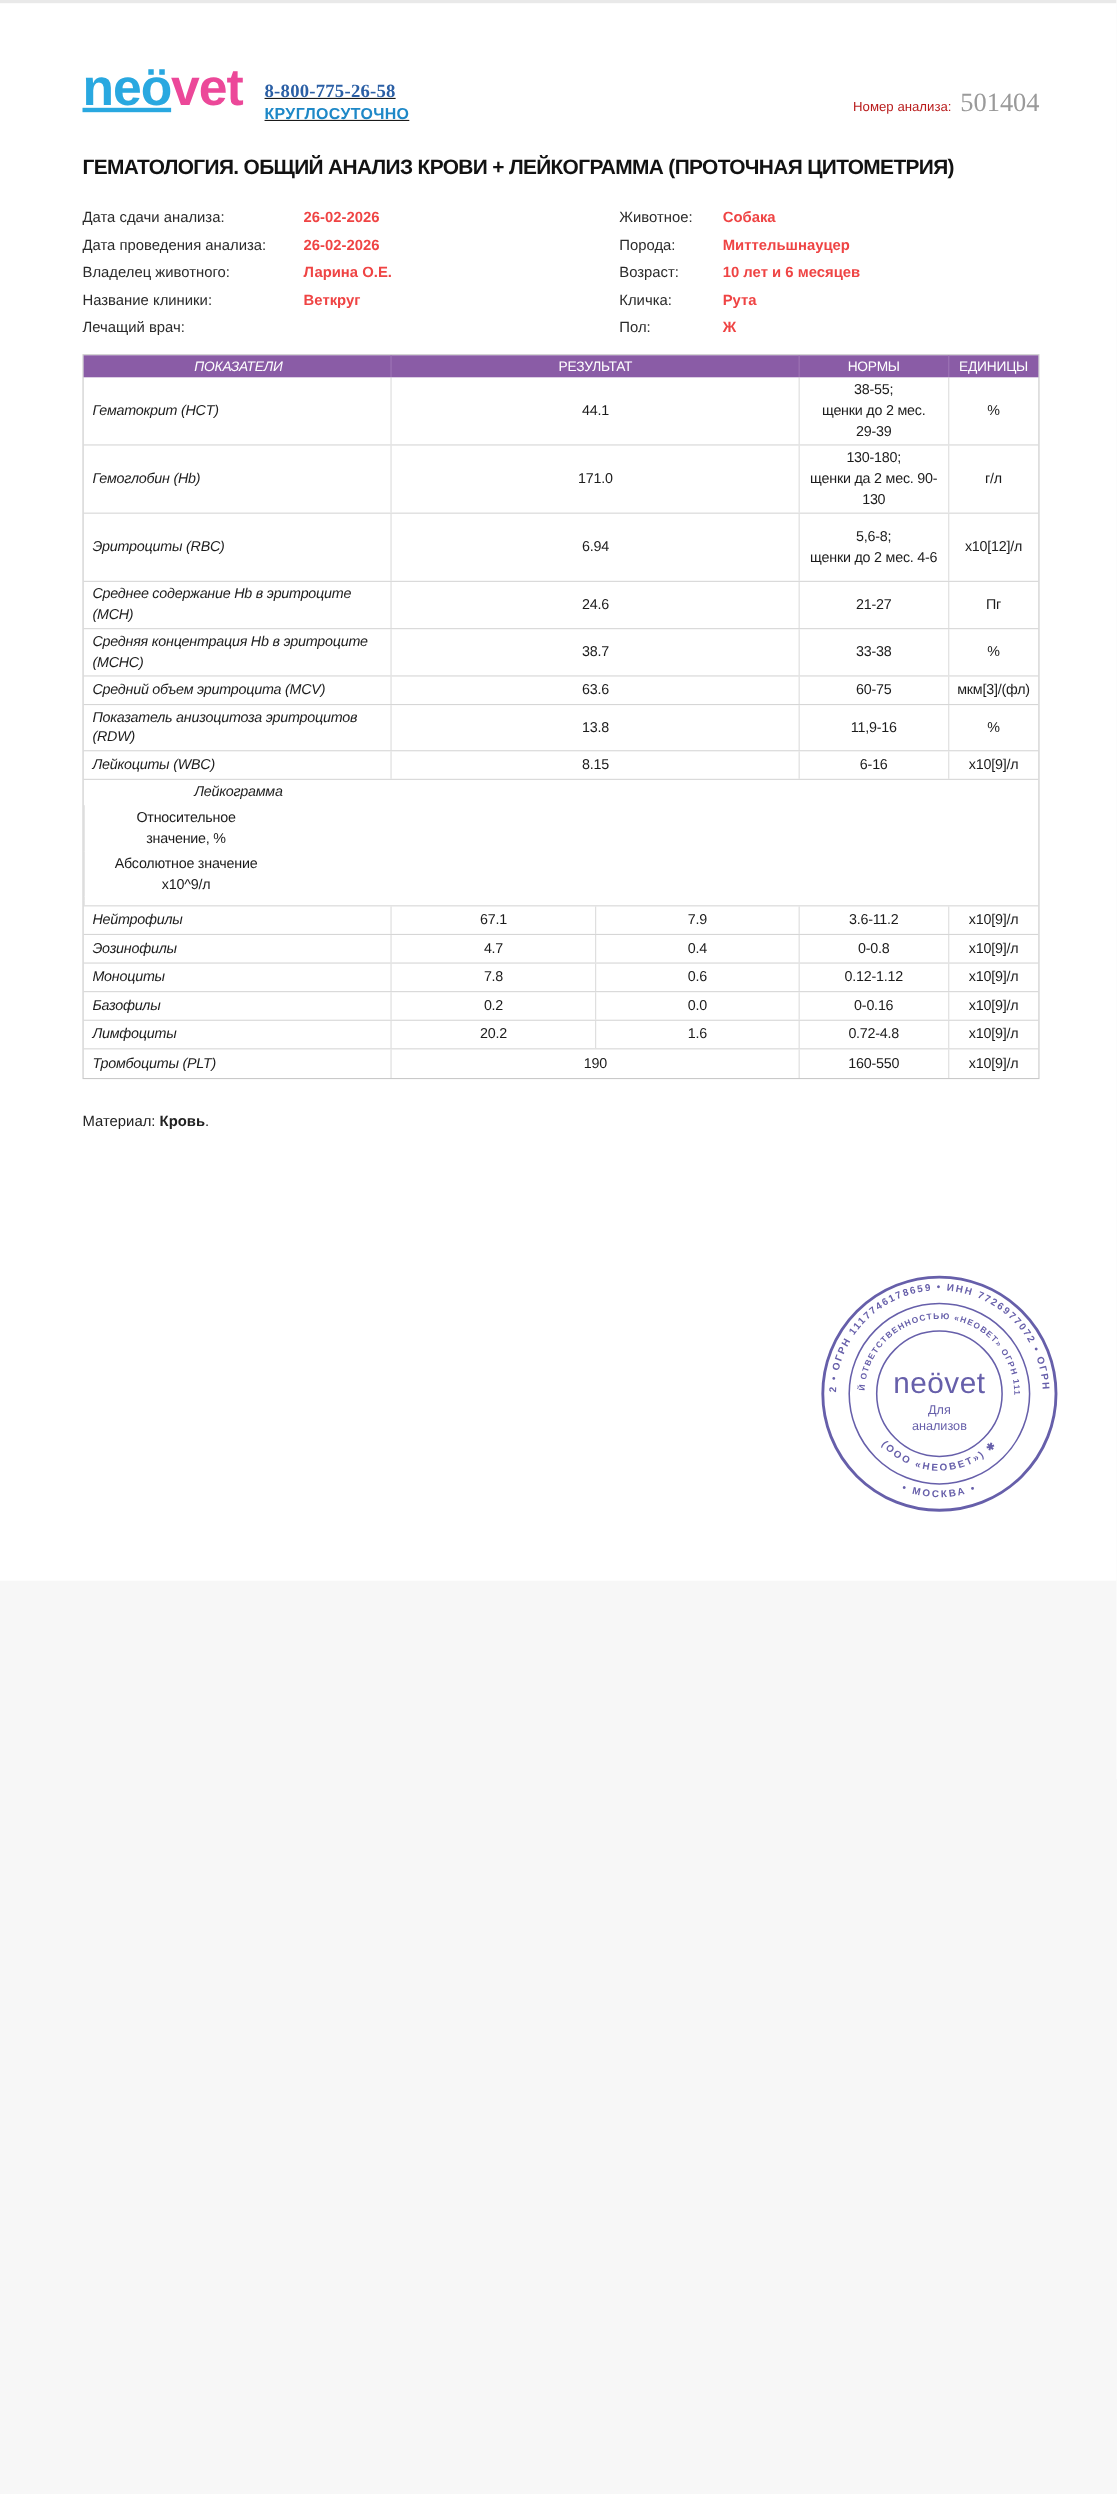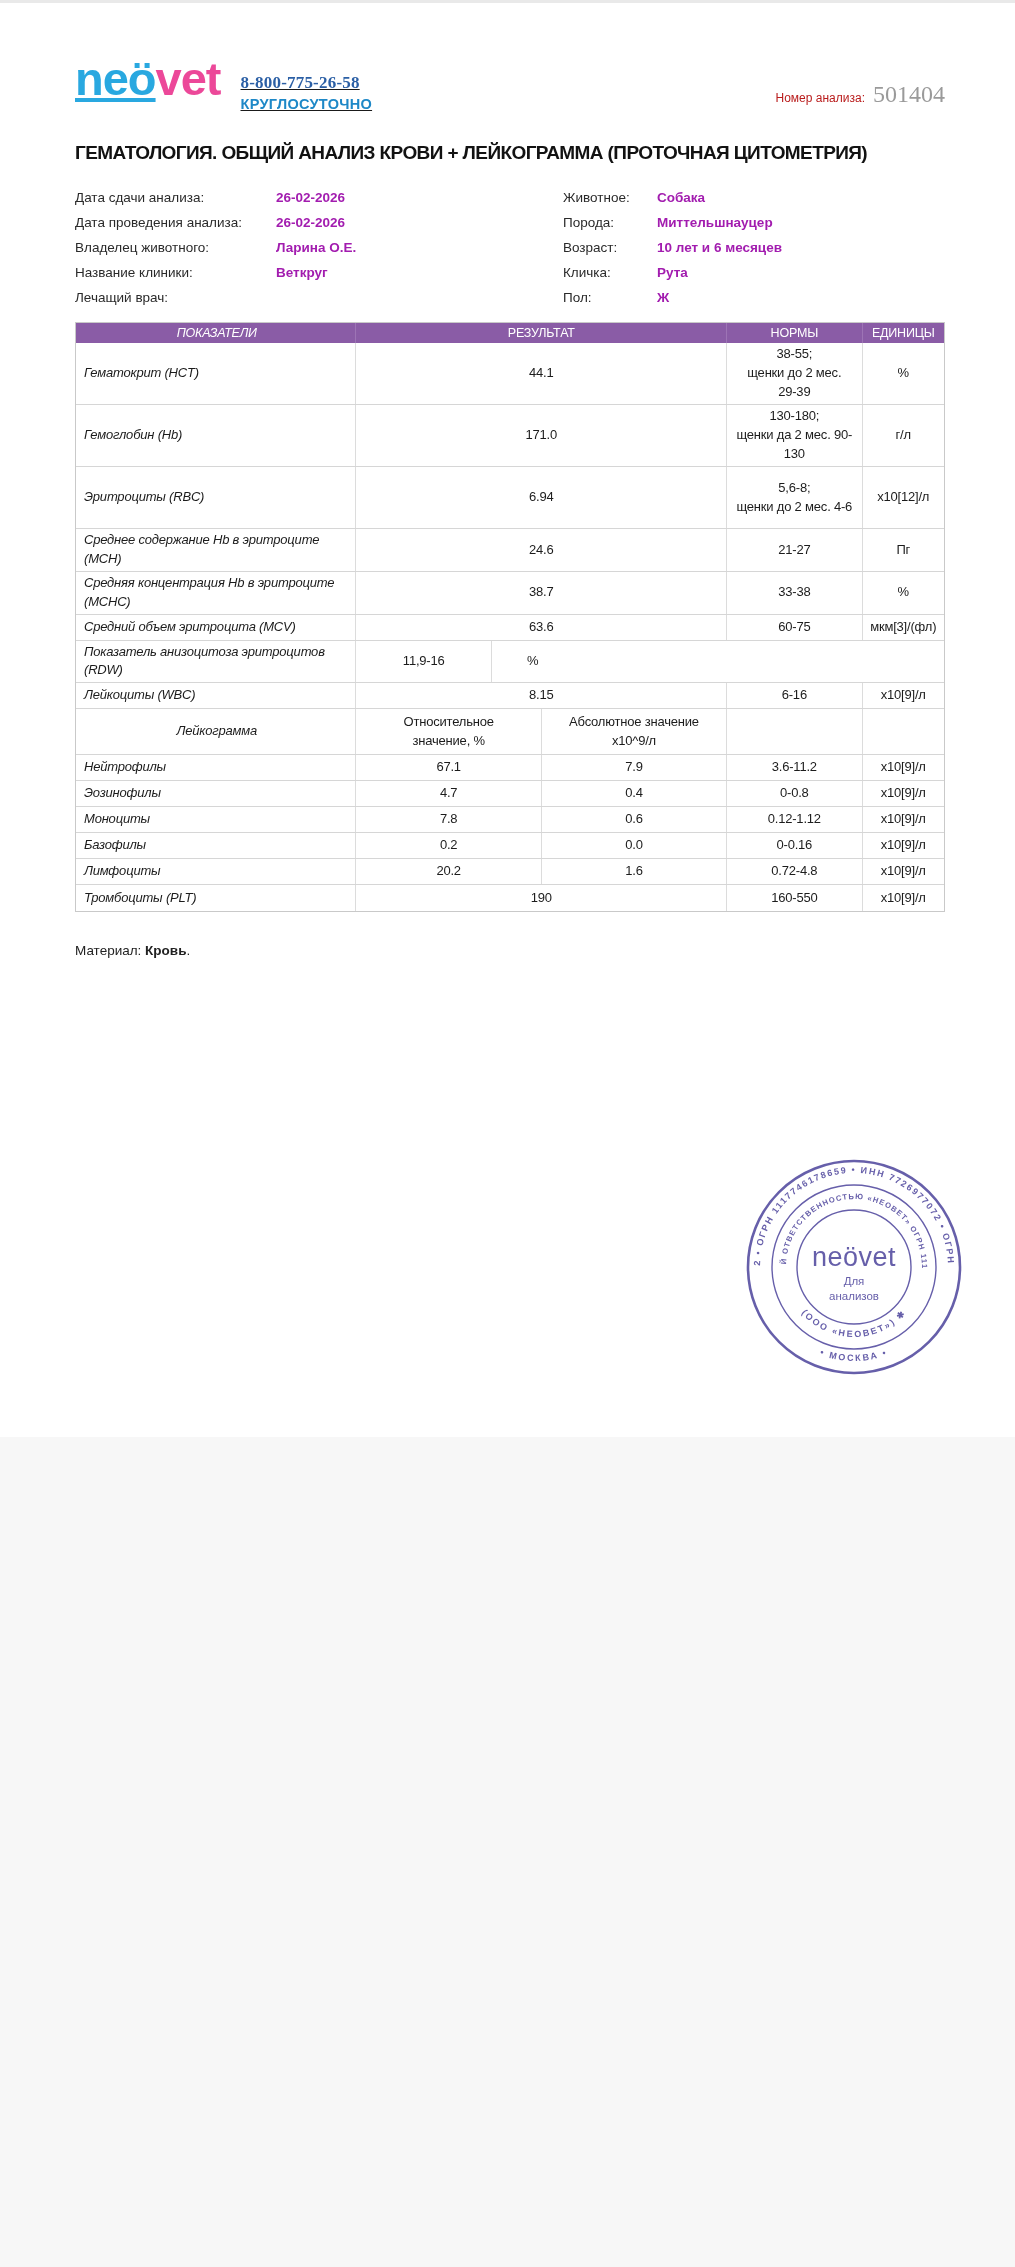--- a/index.html
+++ b/index.html
@@ -41,21 +41,21 @@
   }
 
   
   .info { display:flex; margin-top:21px; font-size:13.5px; }
   .info-col-left { width:488px; flex:none; }
   .info-col-right { flex:1; }
   .info-row { display:flex; height:25px; align-items:center; }
   .info-label { color:#2a2a2a; }
   .info-col-left .info-label { width:201px; flex:none; }
   .info-col-right .info-label { width:94px; flex:none; }
-  .info-value { font-weight:bold; color:#a21caf; }
+  .info-value { font-weight:bold; color:#ef4444; }
 
   
   .tbl { margin-top:12px; border:1px solid #c9c9c9; font-size:13px; color:#1c1c1c; letter-spacing:-0.2px; }
   .tr { display:flex; border-bottom:1px solid #d6d6d6; }
   .tr:last-child { border-bottom:none; }
   .td {
     display:flex; align-items:center; justify-content:center;
     text-align:center; padding:2px 6px;
     border-left:1px solid #dcdcdc;
     white-space:pre-line; line-height:1.45;
@@ -65,21 +65,21 @@
   .c-res  { width:42.7%; flex:none; }
   .c-res2 { width:21.35%; flex:none; }
   .c-norm { width:15.6%; flex:none; }
   .c-unit { width:9.5%;  flex:none; }
   .tr.head { background:#8a5ca6; border-bottom:none; }
   .tr.head .td { color:#ffffff; font-size:12.5px; padding-top:1px; padding-bottom:1px; border-left:1px solid #9d74b5; justify-content:center; text-align:center; min-height:18px; }
   .tr.head .td:first-child { border-left:none; }
   .h1 { min-height:26px; }
   .h2 { min-height:40px; }
   .h3 { min-height:62px; }
-  .hsub { min-height:46px; }
+  .hsub { min-height:46px;flex-direction:column; }
   .leuko-name { justify-content:center !important; text-align:center !important; }
 
   
   .material-line { margin-top:31px; font-size:13.5px; color:#222; }
   .performed-line { margin-top:19px; font-size:13.5px; color:#222; }
   .b { font-weight:bold; }
 
   
   .stamp { position:absolute; left:740px; top:1150px; width:228px; height:228px; opacity:0.92; }
   .stamp text { fill:#5a52a3; }
@@ -200,20 +200,21 @@
         <div class="td c-unit">%</div>
       </div>
       <div class="tr h1">
         <div class="td c-name">Средний объем эритроцита (MCV)</div>
         <div class="td c-res">63.6</div>
         <div class="td c-norm">60-75</div>
         <div class="td c-unit">мкм[3]/(фл)</div>
       </div>
       <div class="tr h2">
         <div class="td c-name">Показатель анизоцитоза эритроцитов (RDW)</div>
+        <div class="td c-res">13.8</div>
         <div class="td c-norm">11,9-16</div>
         <div class="td c-unit">%</div>
       </div>
       <div class="tr h1">
         <div class="td c-name">Лейкоциты (WBC)</div>
         <div class="td c-res">8.15</div>
         <div class="td c-norm">6-16</div>
         <div class="td c-unit">x10[9]/л</div>
       </div>
 

